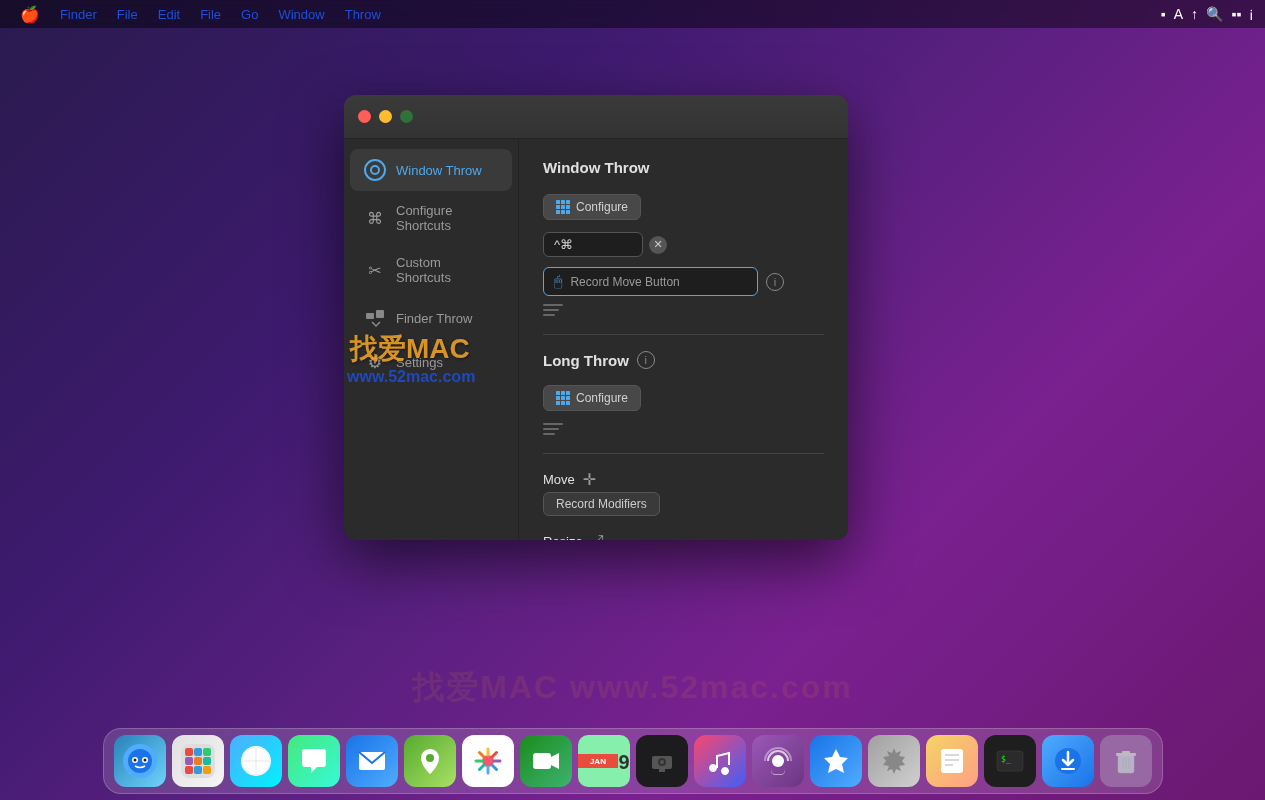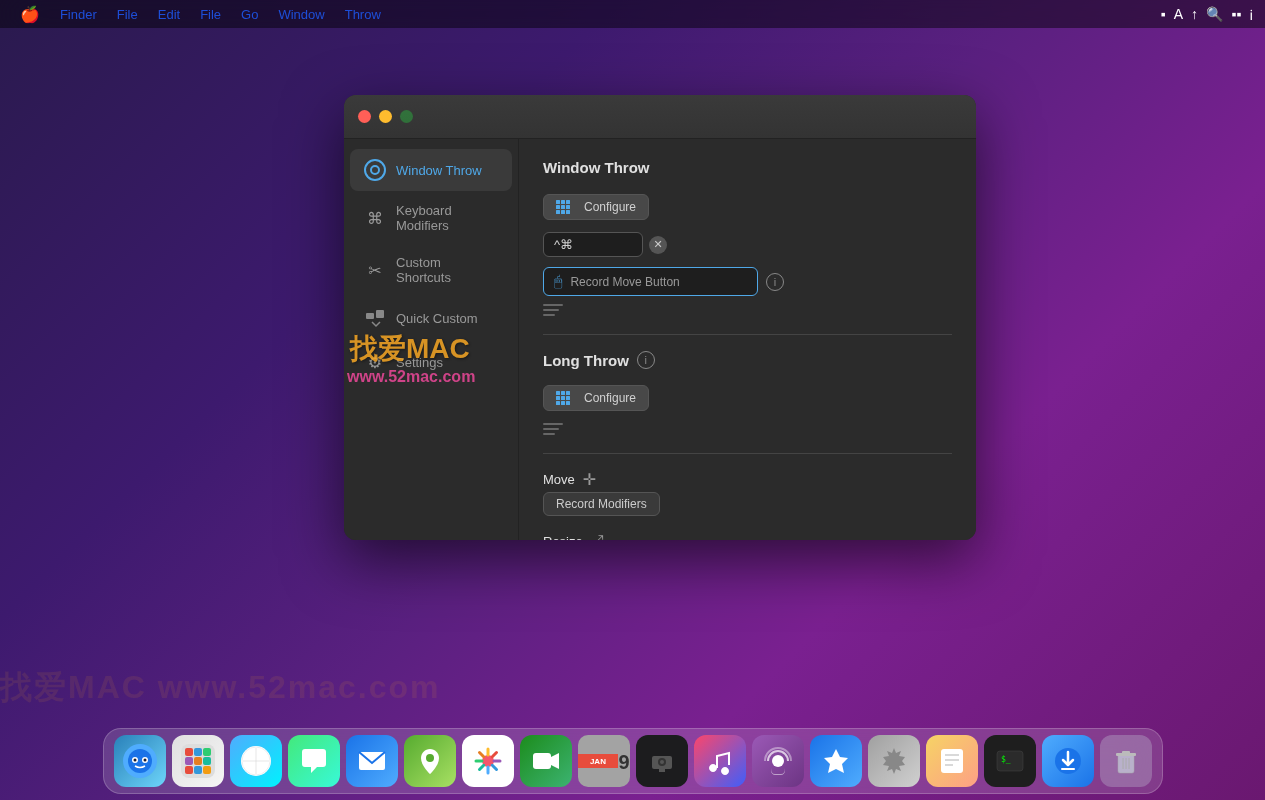--- a/index.html
+++ b/index.html
@@ -48,21 +48,21 @@
       color: white;
       font-size: 14px;
       cursor: default;
     }
 
     
     .app-window {
       position: absolute;
       top: 95px;
       left: 344px;
-      width: 632px;
+      width: 504px;
       height: 445px;
       background: #2b2b2b;
       border-radius: 12px;
       box-shadow: 0 20px 60px rgba(0,0,0,0.6);
       overflow: hidden;
       display: flex;
       flex-direction: column;
     }
 
     .window-titlebar {
@@ -159,21 +159,21 @@
     .configure-btn {
       background: #484848;
       border: 1px solid #555;
       color: #d0d0d0;
       font-size: 12px;
       padding: 5px 12px;
       border-radius: 6px;
       cursor: pointer;
       display: inline-flex;
       align-items: center;
-      gap: 14px;
+      gap: 6px;
       margin-bottom: 12px;
     }
     .grid-icon {
       display: inline-grid;
       grid-template-columns: repeat(3,4px);
       grid-template-rows: repeat(3,4px);
       gap: 1px;
     }
     .grid-dot {
       width: 4px;
@@ -362,36 +362,36 @@
       opacity: 0.85;
       pointer-events: none;
       z-index: 200;
       text-shadow: 1px 1px 3px rgba(0,0,0,0.5);
       transform: rotate(0deg);
     }
     .watermark-sub {
       position: absolute;
       top: 368px;
       left: 347px;
-      color: #ec4899;
+      color: #1d4ed8;
       font-size: 16px;
       font-weight: 700;
       font-family: Arial, sans-serif;
       opacity: 0.85;
       pointer-events: none;
       z-index: 200;
     }
 
     
     .watermark-bottom {
       position: absolute;
       bottom: 85px;
       left: 0;
       right: 0;
-      text-align: left;
+      text-align: center;
       color: rgba(245,166,35,0.4);
       font-size: 38px;
       font-weight: 900;
       font-family: Arial Black, sans-serif;
       pointer-events: none;
       z-index: 50;
       letter-spacing: 2px;
     }
   </style>
 </head>
@@ -432,37 +432,37 @@
 
       <div class="sidebar-item active">
         <div class="circle-icon">
           <div class="circle-icon-inner"></div>
         </div>
         <span>Window Throw</span>
       </div>
 
       <div class="sidebar-item">
         <div class="sidebar-icon">⌘</div>
-        <span>Keyboard Modifiers</span>
+        <span>Configure Shortcuts</span>
       </div>
 
       <div class="sidebar-item">
         <div class="sidebar-icon">✂</div>
         <span>Custom Shortcuts</span>
       </div>
 
       <div class="sidebar-item">
         <div class="sidebar-icon">
           <svg width="22" height="22" viewBox="0 0 22 22" fill="none">
             <rect x="2" y="6" width="8" height="6" rx="1" fill="#888"></rect>
             <rect x="12" y="3" width="8" height="8" rx="1" fill="#888"></rect>
             <path d="M8 15l4 4 4-4" stroke="#888" stroke-width="1.5" fill="none"></path>
           </svg>
         </div>
-        <span>Quick Custom</span>
+        <span>Finder Throw</span>
       </div>
 
       <div class="sidebar-item">
         <div class="sidebar-icon">⚙</div>
         <span>Settings</span>
       </div>
     </div>
 
     <div class="main-content">
       
@@ -635,21 +635,21 @@
         <path d="M25.5 8.5 L21.3 12.7" stroke="#e74c3c" stroke-width="3" stroke-linecap="round"></path>
         <path d="M12.7 21.3 L8.5 25.5" stroke="#1abc9c" stroke-width="3" stroke-linecap="round"></path>
       </svg>
   </div>
   <div class="dock-item" style="background:linear-gradient(135deg,#1c8c1c,#3cb371);">
     <svg width="34" height="34" viewBox="0 0 34 34">
         <rect x="4" y="9" width="18" height="16" rx="3" fill="white"></rect>
         <polygon points="22,13 30,9 30,25 22,21" fill="white"></polygon>
       </svg>
   </div>
-  <div class="dock-item" style="background:#a3a3a3;border-radius:10px;overflow:hidden;font-family:sans-serif;">
+  <div class="dock-item" style="background:#86efac;border-radius:10px;overflow:hidden;font-family:sans-serif;">
     <div style="background:#e74c3c;width:100%;height:14px;display:flex;align-items:center;justify-content:center;color:white;font-size:8px;font-weight:600;">JAN</div>
     <div style="display:flex;align-items:center;justify-content:center;flex:1;font-size:20px;font-weight:700;color:#333;padding-top:2px;">9</div>
   </div>
   <div class="dock-item" style="background:#1c1c1e;border-radius:12px;">
     <svg width="34" height="34" viewBox="0 0 34 34">
         <rect x="7" y="12" width="20" height="13" rx="2" fill="#555"></rect>
         <rect x="14" y="25" width="6" height="3" fill="#555"></rect>
         <circle cx="17" cy="18" r="4" fill="#333"></circle>
         <circle cx="17" cy="18" r="2" fill="#555"></circle>
       </svg>

